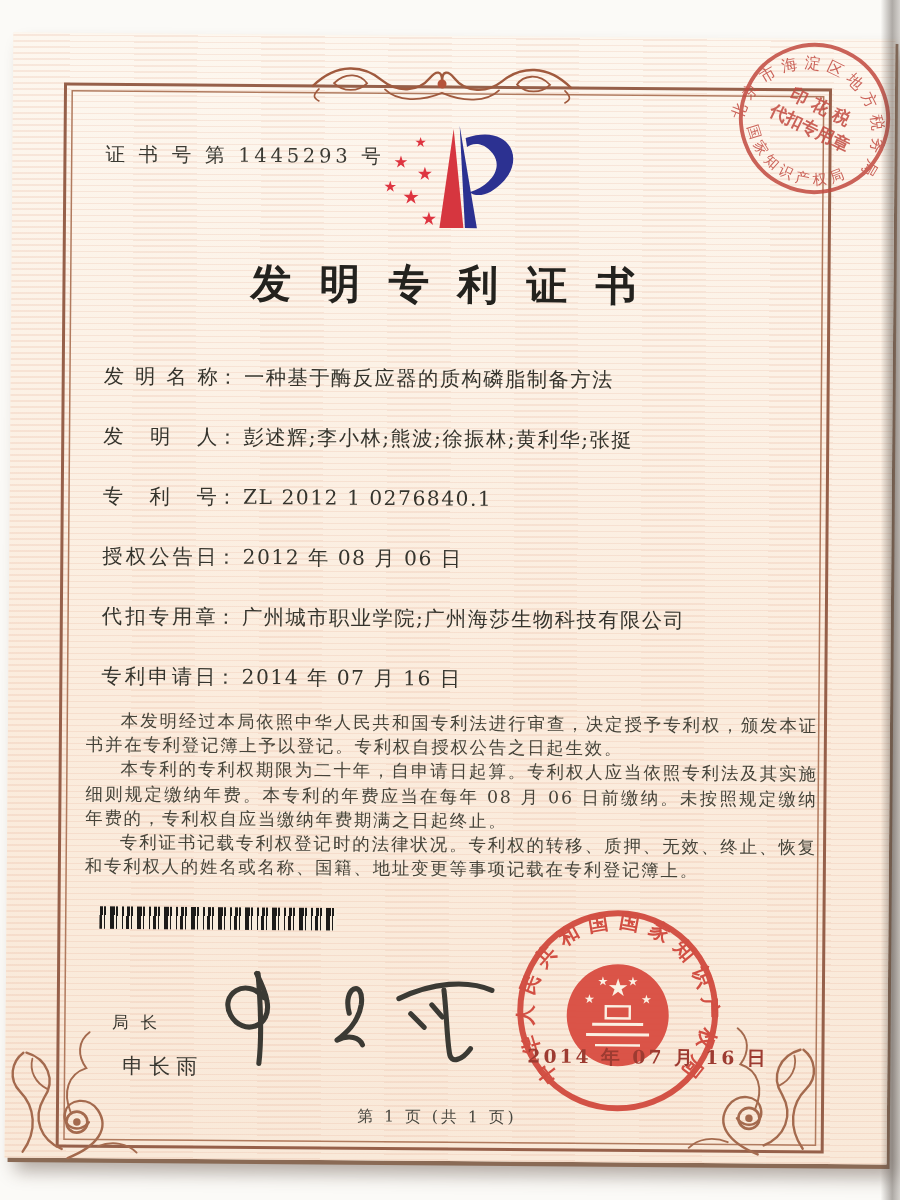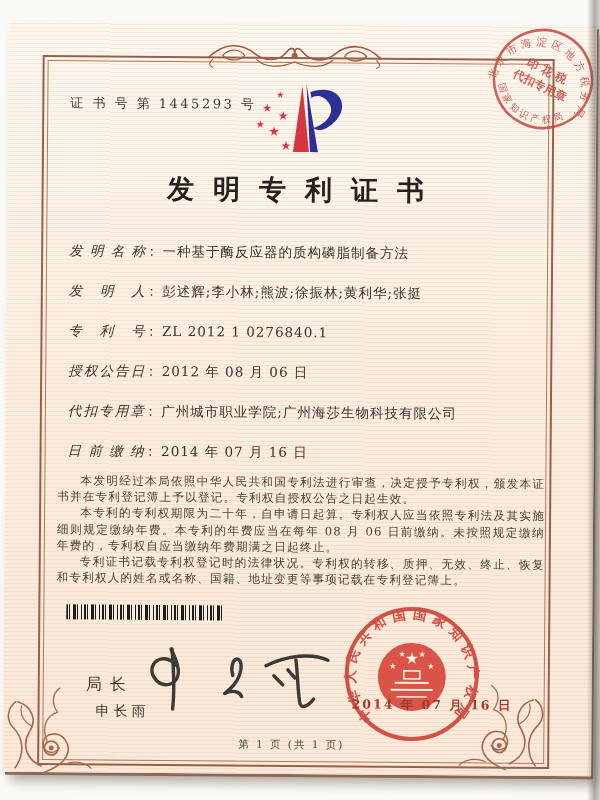--- a/index.html
+++ b/index.html
@@ -39,39 +39,38 @@
     text-align:center;font-size:27px;font-weight:bold;color:#23221e;
     letter-spacing:19px;text-indent:19px;
   }
   .field-row{
     position:absolute;left:62px;width:450px;height:20px;
     font-size:13.5px;color:#35342d;white-space:nowrap;
   }
   .flabel{
     display:inline-block;width:76px;text-align:justify;text-align-last:justify;
     vertical-align:top;
-    font-style:italic;
   }
   .fcolon{display:inline-block;margin-right:4px;}
   .fvalue{letter-spacing:1px;}
   .body-text{
     position:absolute;left:52px;top:450px;width:488px;
     font-size:11.6px;line-height:16.2px;color:#46443a;
     text-align:justify;letter-spacing:1.2px;
   }
   .body-text p{margin:0;text-indent:2em;}
   .barcode{
     position:absolute;left:62px;top:582px;width:158px;height:15px;
     background:repeating-linear-gradient(90deg,
       #1c1b19 0 2px,#f7ecdc 2px 3px,#1c1b19 3px 4px,#f7ecdc 4px 7px,
       #1c1b19 7px 10px,#f7ecdc 10px 11px,#1c1b19 11px 12px,#f7ecdc 12px 15px,
       #1c1b19 15px 16px,#f7ecdc 16px 18px);
   }
-  .signer-title{position:absolute;left:82px;top:652px;font-size:16px;letter-spacing:8px;color:#3a3831;}
-  .signer-name{position:absolute;left:92px;top:680px;font-size:14px;letter-spacing:4px;color:#3a3831;}
+  .signer-title{position:absolute;left:71px;top:652px;font-size:11px;letter-spacing:8px;color:#3a3831;}
+  .signer-name{position:absolute;left:78px;top:680px;font-size:14px;letter-spacing:4px;color:#3a3831;}
   .signature{position:absolute;left:132px;top:616px;width:210px;height:84px;}
   .seal{position:absolute;left:319px;top:560px;width:178px;height:178px;opacity:0.92;}
   .seal-date{
     position:absolute;left:348px;top:672px;z-index:5;
     font-size:12.5px;letter-spacing:2px;color:#9d3b31;font-weight:bold;
   }
   .page-footer{
     position:absolute;left:34px;top:714px;width:508px;text-align:center;
     font-size:10.5px;letter-spacing:2px;color:#4a4840;
   }
@@ -152,21 +151,21 @@
   <div class="field-row" style="top:300px">
     <span class="flabel">专利号</span><span class="fcolon">：</span><span class="fvalue">ZL 2012 1 0276840.1</span>
   </div>
   <div class="field-row" style="top:340px">
     <span class="flabel">授权公告日</span><span class="fcolon">：</span><span class="fvalue">2012 年 08 月 06 日</span>
   </div>
   <div class="field-row" style="top:380px">
     <span class="flabel">代扣专用章</span><span class="fcolon">：</span><span class="fvalue">广州城市职业学院;广州海莎生物科技有限公司</span>
   </div>
   <div class="field-row" style="top:420px">
-    <span class="flabel">日前缴纳</span><span class="fcolon">：</span><span class="fvalue">2014 年 07 月 16 日</span>
+    <span class="flabel">专利申请日</span><span class="fcolon">：</span><span class="fvalue">2014 年 07 月 16 日</span>
   </div>
 
   <div class="body-text">
     <p>本发明经过本局依照中华人民共和国专利法进行审查，决定授予专利权，颁发本证书并在专利登记簿上予以登记。专利权自授权公告之日起生效。</p>
     <p>本专利的专利权期限为二十年，自申请日起算。专利权人应当依照专利法及其实施细则规定缴纳年费。本专利的年费应当在每年 08 月 06 日前缴纳。未按照规定缴纳年费的，专利权自应当缴纳年费期满之日起终止。</p>
     <p>专利证书记载专利权登记时的法律状况。专利权的转移、质押、无效、终止、恢复和专利权人的姓名或名称、国籍、地址变更等事项记载在专利登记簿上。</p>
   </div>
 
   <div class="barcode"></div>
 

